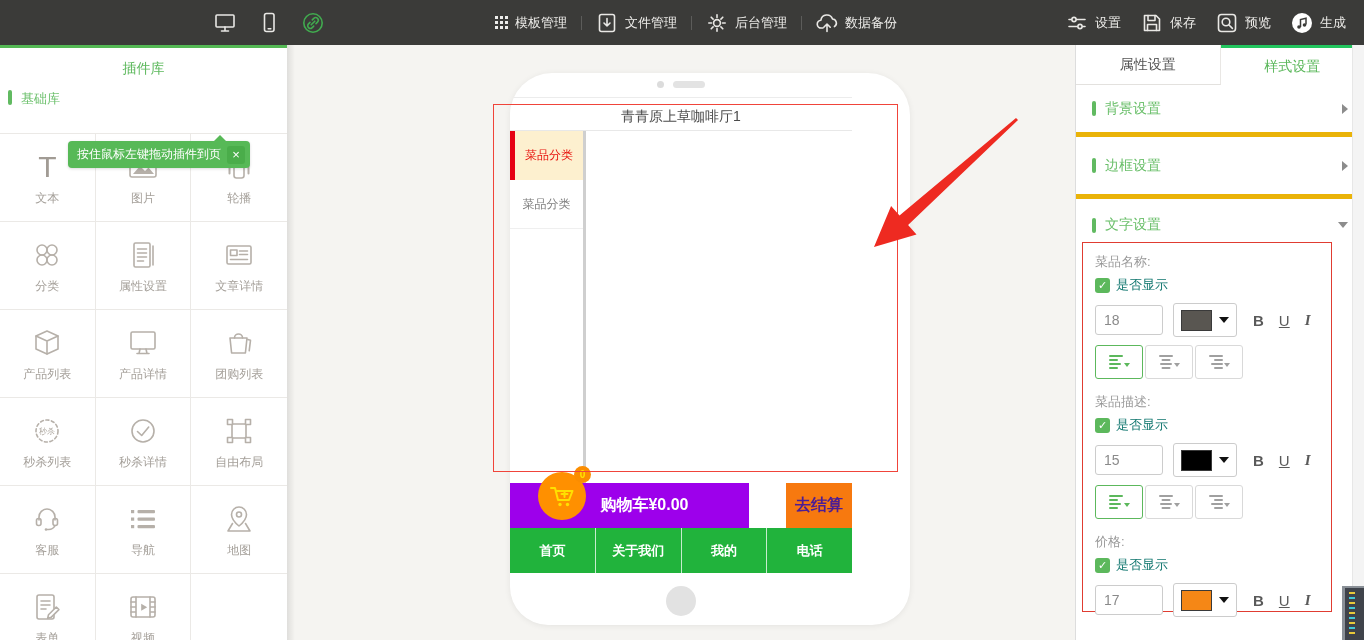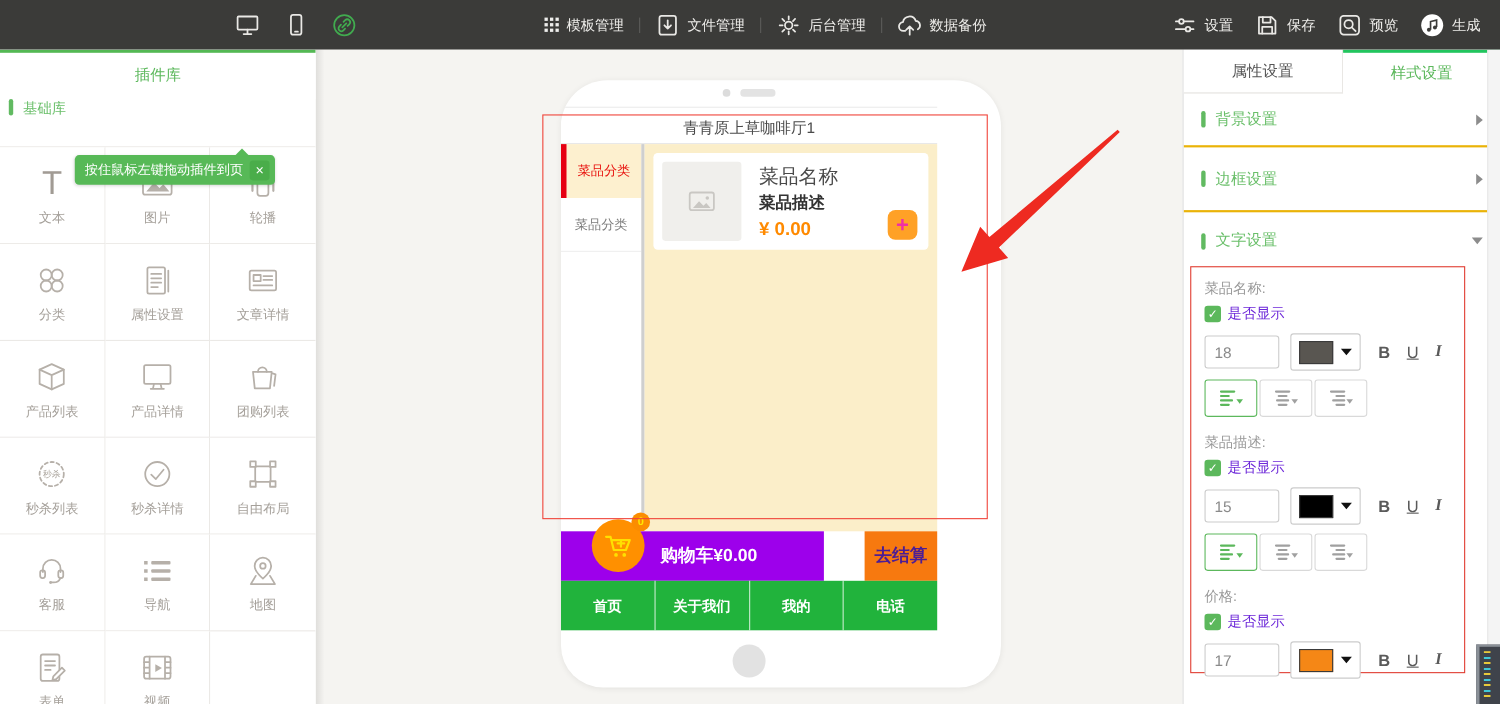--- a/index.html
+++ b/index.html
@@ -93,32 +93,32 @@
   .sel-rect{position:absolute;left:493px;top:104px;width:403px;height:366px;border:1px solid #f0443a;z-index:10;pointer-events:none;}
   .arrow-svg{position:absolute;left:858px;top:106px;z-index:11;pointer-events:none;}
 
   
   .right-panel{position:absolute;left:1075px;top:45px;width:289px;height:595px;background:#fff;
                border-left:1px solid #ddd;box-sizing:border-box;overflow:hidden;z-index:20;}
   .rp-tabs{display:flex;height:40px;}
   .rp-tab{flex:1;display:flex;align-items:center;justify-content:center;font-size:14px;color:#555;background:#fff;
           border-bottom:1px solid #e3e1de;border-right:1px solid #e9e7e4;cursor:pointer;box-sizing:border-box;}
   .rp-tab.active{color:#5cb85c;border-bottom:none;border-right:none;border-top:3px solid #22c55e;}
-  .rp-row{display:flex;align-items:center;padding-left:16px;padding-right:16px;border-bottom:2px solid #eab308;cursor:pointer;}
+  .rp-row{display:flex;align-items:center;padding-left:16px;padding-right:16px;border-bottom:5px solid #eab308;cursor:pointer;}
   .rp-row .sec-label{color:#6abf6a;font-size:14px;margin-left:0;}
   .rp-row .sp{flex:1;}
   .chev-r{width:0;height:0;border-top:5px solid transparent;border-bottom:5px solid transparent;border-left:6px solid #8c8c8c;}
   .chev-d{width:0;height:0;border-left:5px solid transparent;border-right:5px solid transparent;border-top:6px solid #8c8c8c;}
   .red-box{position:absolute;left:6px;top:197px;width:250px;height:370px;border:1px solid #e03c31;
            box-sizing:border-box;padding:10px 12px;}
   .fs-label{font-size:13px;color:#999;height:17px;}
   .cb-row{display:flex;align-items:center;gap:6px;margin-top:5px;height:20px;}
   .cbox{width:15px;height:15px;border-radius:3px;background:#5cb85c;color:#fff;font-size:11px;
         display:flex;align-items:center;justify-content:center;cursor:pointer;}
-  .cb-label{font-size:13px;color:#6d28d9;}
+  .cb-label{font-size:13px;color:#0f766e;}
   .ctrl-row{display:flex;align-items:center;margin-top:8px;height:34px;}
   .size-input{width:68px;height:30px;border:1px solid #ccc;border-radius:3px;font-size:14px;color:#8a8a8a;
               padding:0 8px;box-sizing:border-box;font-family:inherit;background:#fff;}
   .color-dd{width:64px;height:34px;border:1px solid #ccc;border-radius:3px;margin-left:10px;display:flex;
             align-items:center;padding:0 7px;box-sizing:border-box;gap:7px;cursor:pointer;background:#fff;}
   .swatch{width:32px;height:21px;border:1px solid #3a3a3a;box-sizing:border-box;}
   .dd-tri{width:0;height:0;border-left:5px solid transparent;border-right:5px solid transparent;border-top:6px solid #111;}
   .fmt{margin-left:16px;display:flex;align-items:center;gap:15px;}
   .fmt span{font-size:15px;color:#5a5a5a;cursor:pointer;}
   .fmt .b{font-weight:700;}
@@ -444,35 +444,20 @@
     <span class="spk-pill"></span>
   </div>
   <div class="hairline"></div>
   <div class="ptitle">青青原上草咖啡厅1</div>
   <div class="pbody">
     <div class="cat-col">
       <div class="cat-tab1">菜品分类</div>
       <div class="cat-tab2">菜品分类</div>
     </div>
     <div class="vdiv"></div>
-    <div class="content">
-      <div class="dish-card">
-        <div class="ph-img">
-          <svg class="pic" style="stroke:#c9c7c3" width="26" height="26" viewBox="0 0 26 26">
-              <rect x="2" y="5" width="22" height="16" rx="2"></rect>
-              <circle cx="18" cy="10" r="1.6" fill="#c9c7c3" stroke="none"></circle>
-              <path d="M5 19l5.5-6 4 4 2.5-2.5 4 4.5z" fill="#c9c7c3" stroke="none"></path>
-            </svg>
-        </div>
-        <div class="d-name">菜品名称</div>
-        <div class="d-desc">菜品描述</div>
-        <div class="d-price">¥ 0.00</div>
-        <div class="add-btn">+</div>
-      </div>
-    </div>
   </div>
   <div class="cart-bar">
     <div class="cart-purple">购物车¥0.00</div>
     <div class="checkout">去结算</div>
   </div>
   <div class="cart-circ">
     <svg width="28" height="26" viewBox="0 0 28 26" fill="none" stroke="#ffe000" stroke-width="2" stroke-linecap="round" stroke-linejoin="round">
         <path d="M3 5h4l3 12h11l3.5-9H9"></path>
         <path d="M16.5 8v6 M13.5 11h6"></path>
         <circle cx="12" cy="21.5" r="1.7" fill="#ffe000" stroke="none"></circle>

